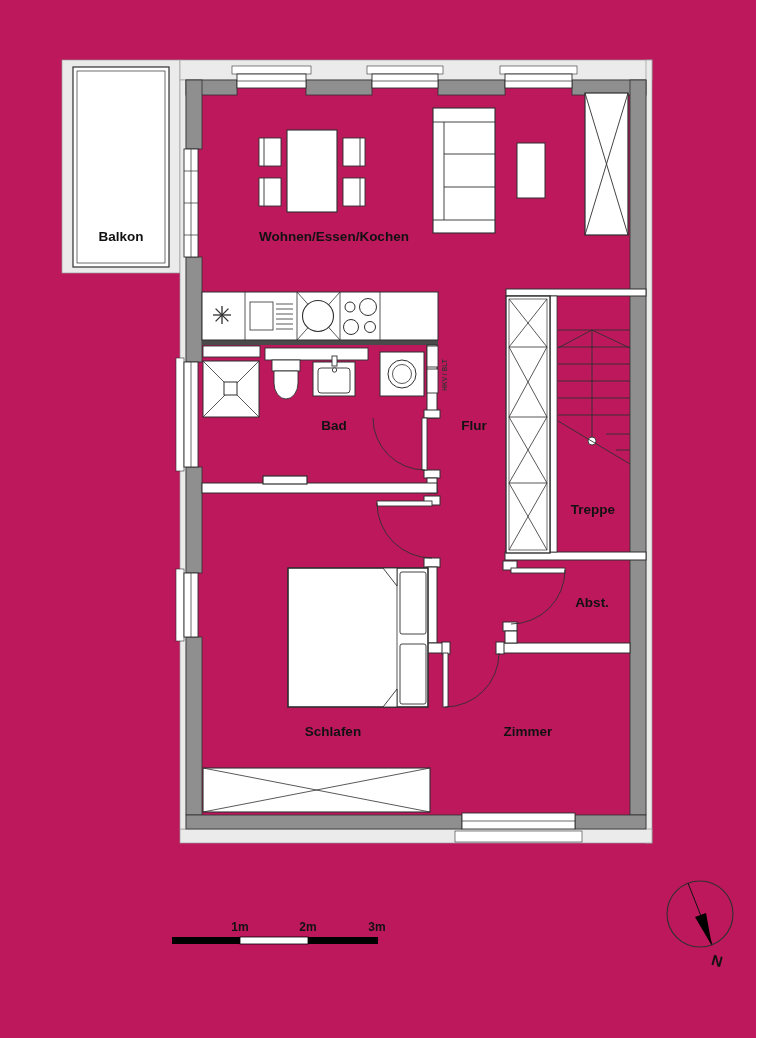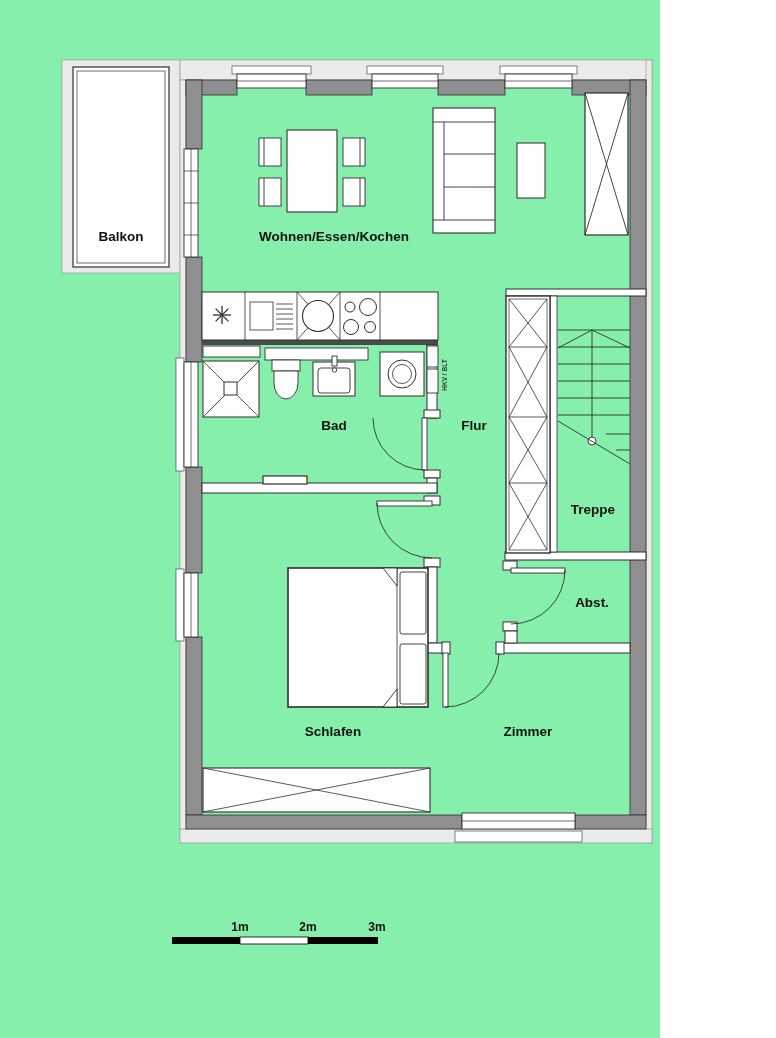--- a/index.html
+++ b/index.html
@@ -1,16 +1,16 @@
 <!DOCTYPE html>
 <html><head>
 <meta charset="utf-8">
 <style>
   html,body{margin:0;padding:0;background:#fff;}
-  .page{position:relative;width:660px;height:1038px;background:#86efac;overflow:hidden;
+  .page{position:relative;width:756px;height:1038px;background:#be185d;overflow:hidden;
         font-family:"Liberation Sans", sans-serif;}
   svg text{font-family:"Liberation Sans", sans-serif;font-weight:bold;fill:#111;}
   .room-label{font-size:13.5px;}
   .tiny-label{font-size:6.5px;font-weight:bold;fill:#333;}
   .scale-label{font-size:12px;}
   .north-label{font-size:15px;}
 </style>
 </head>
 <body>
 

